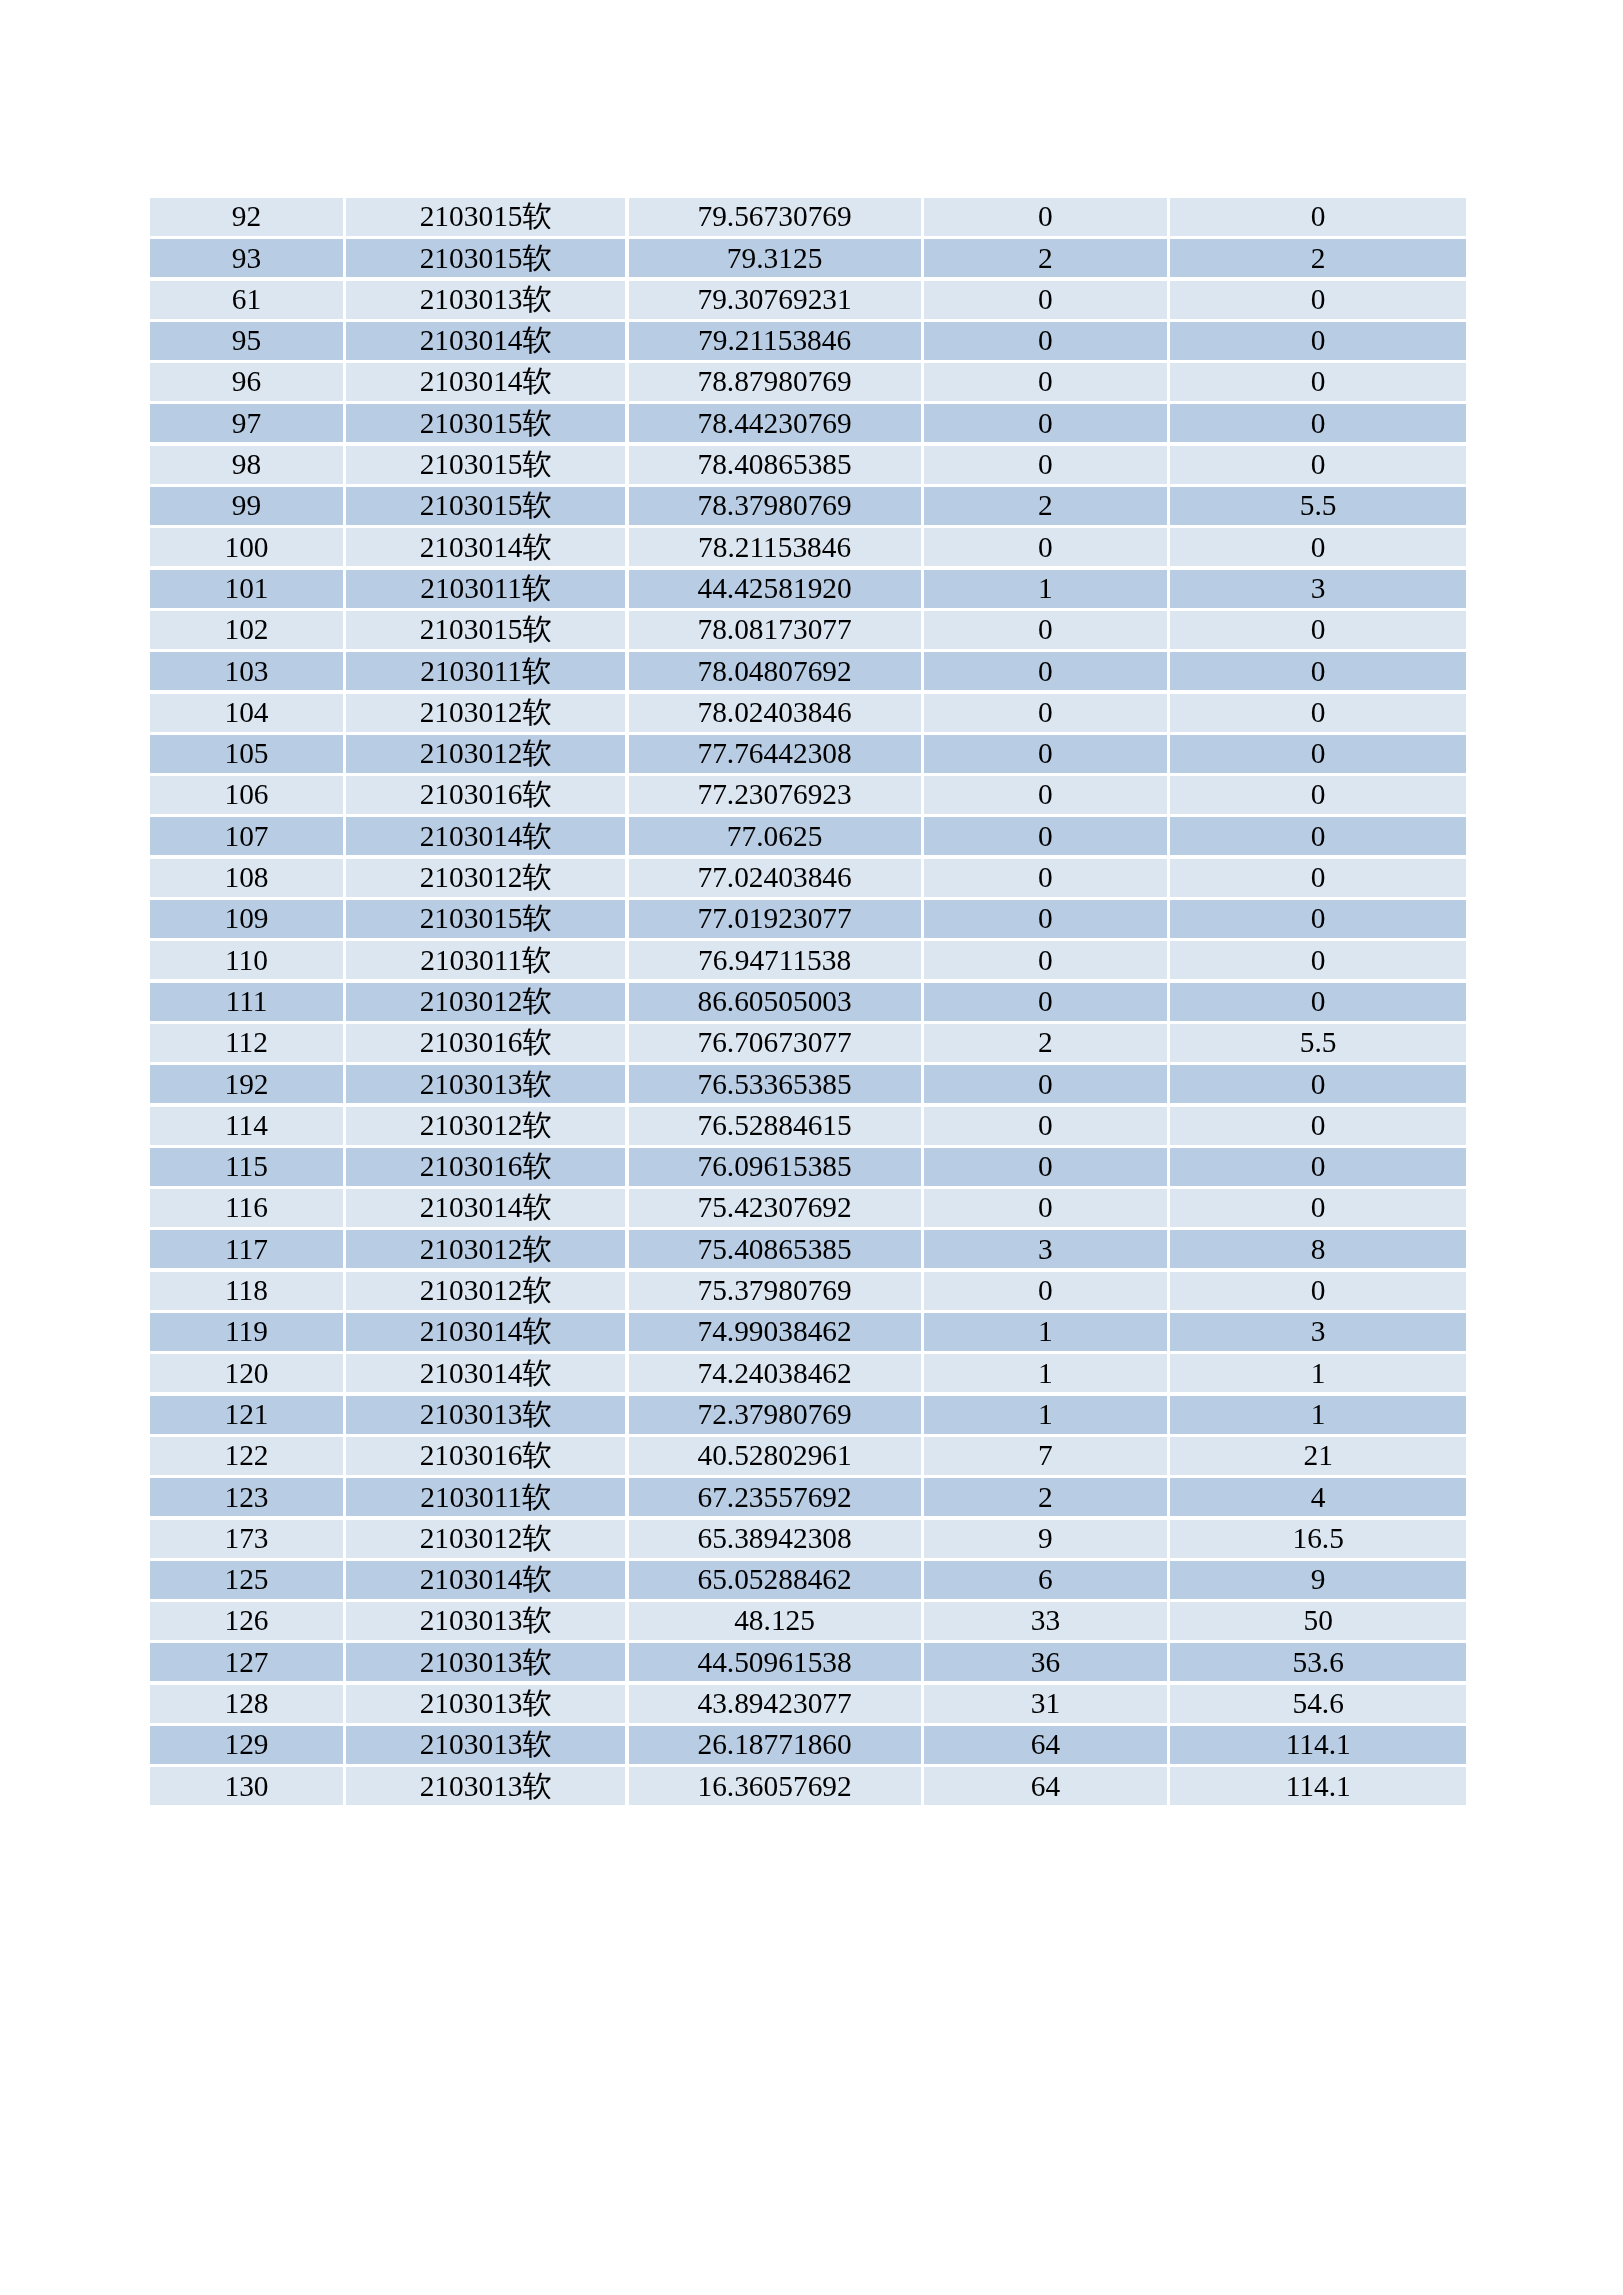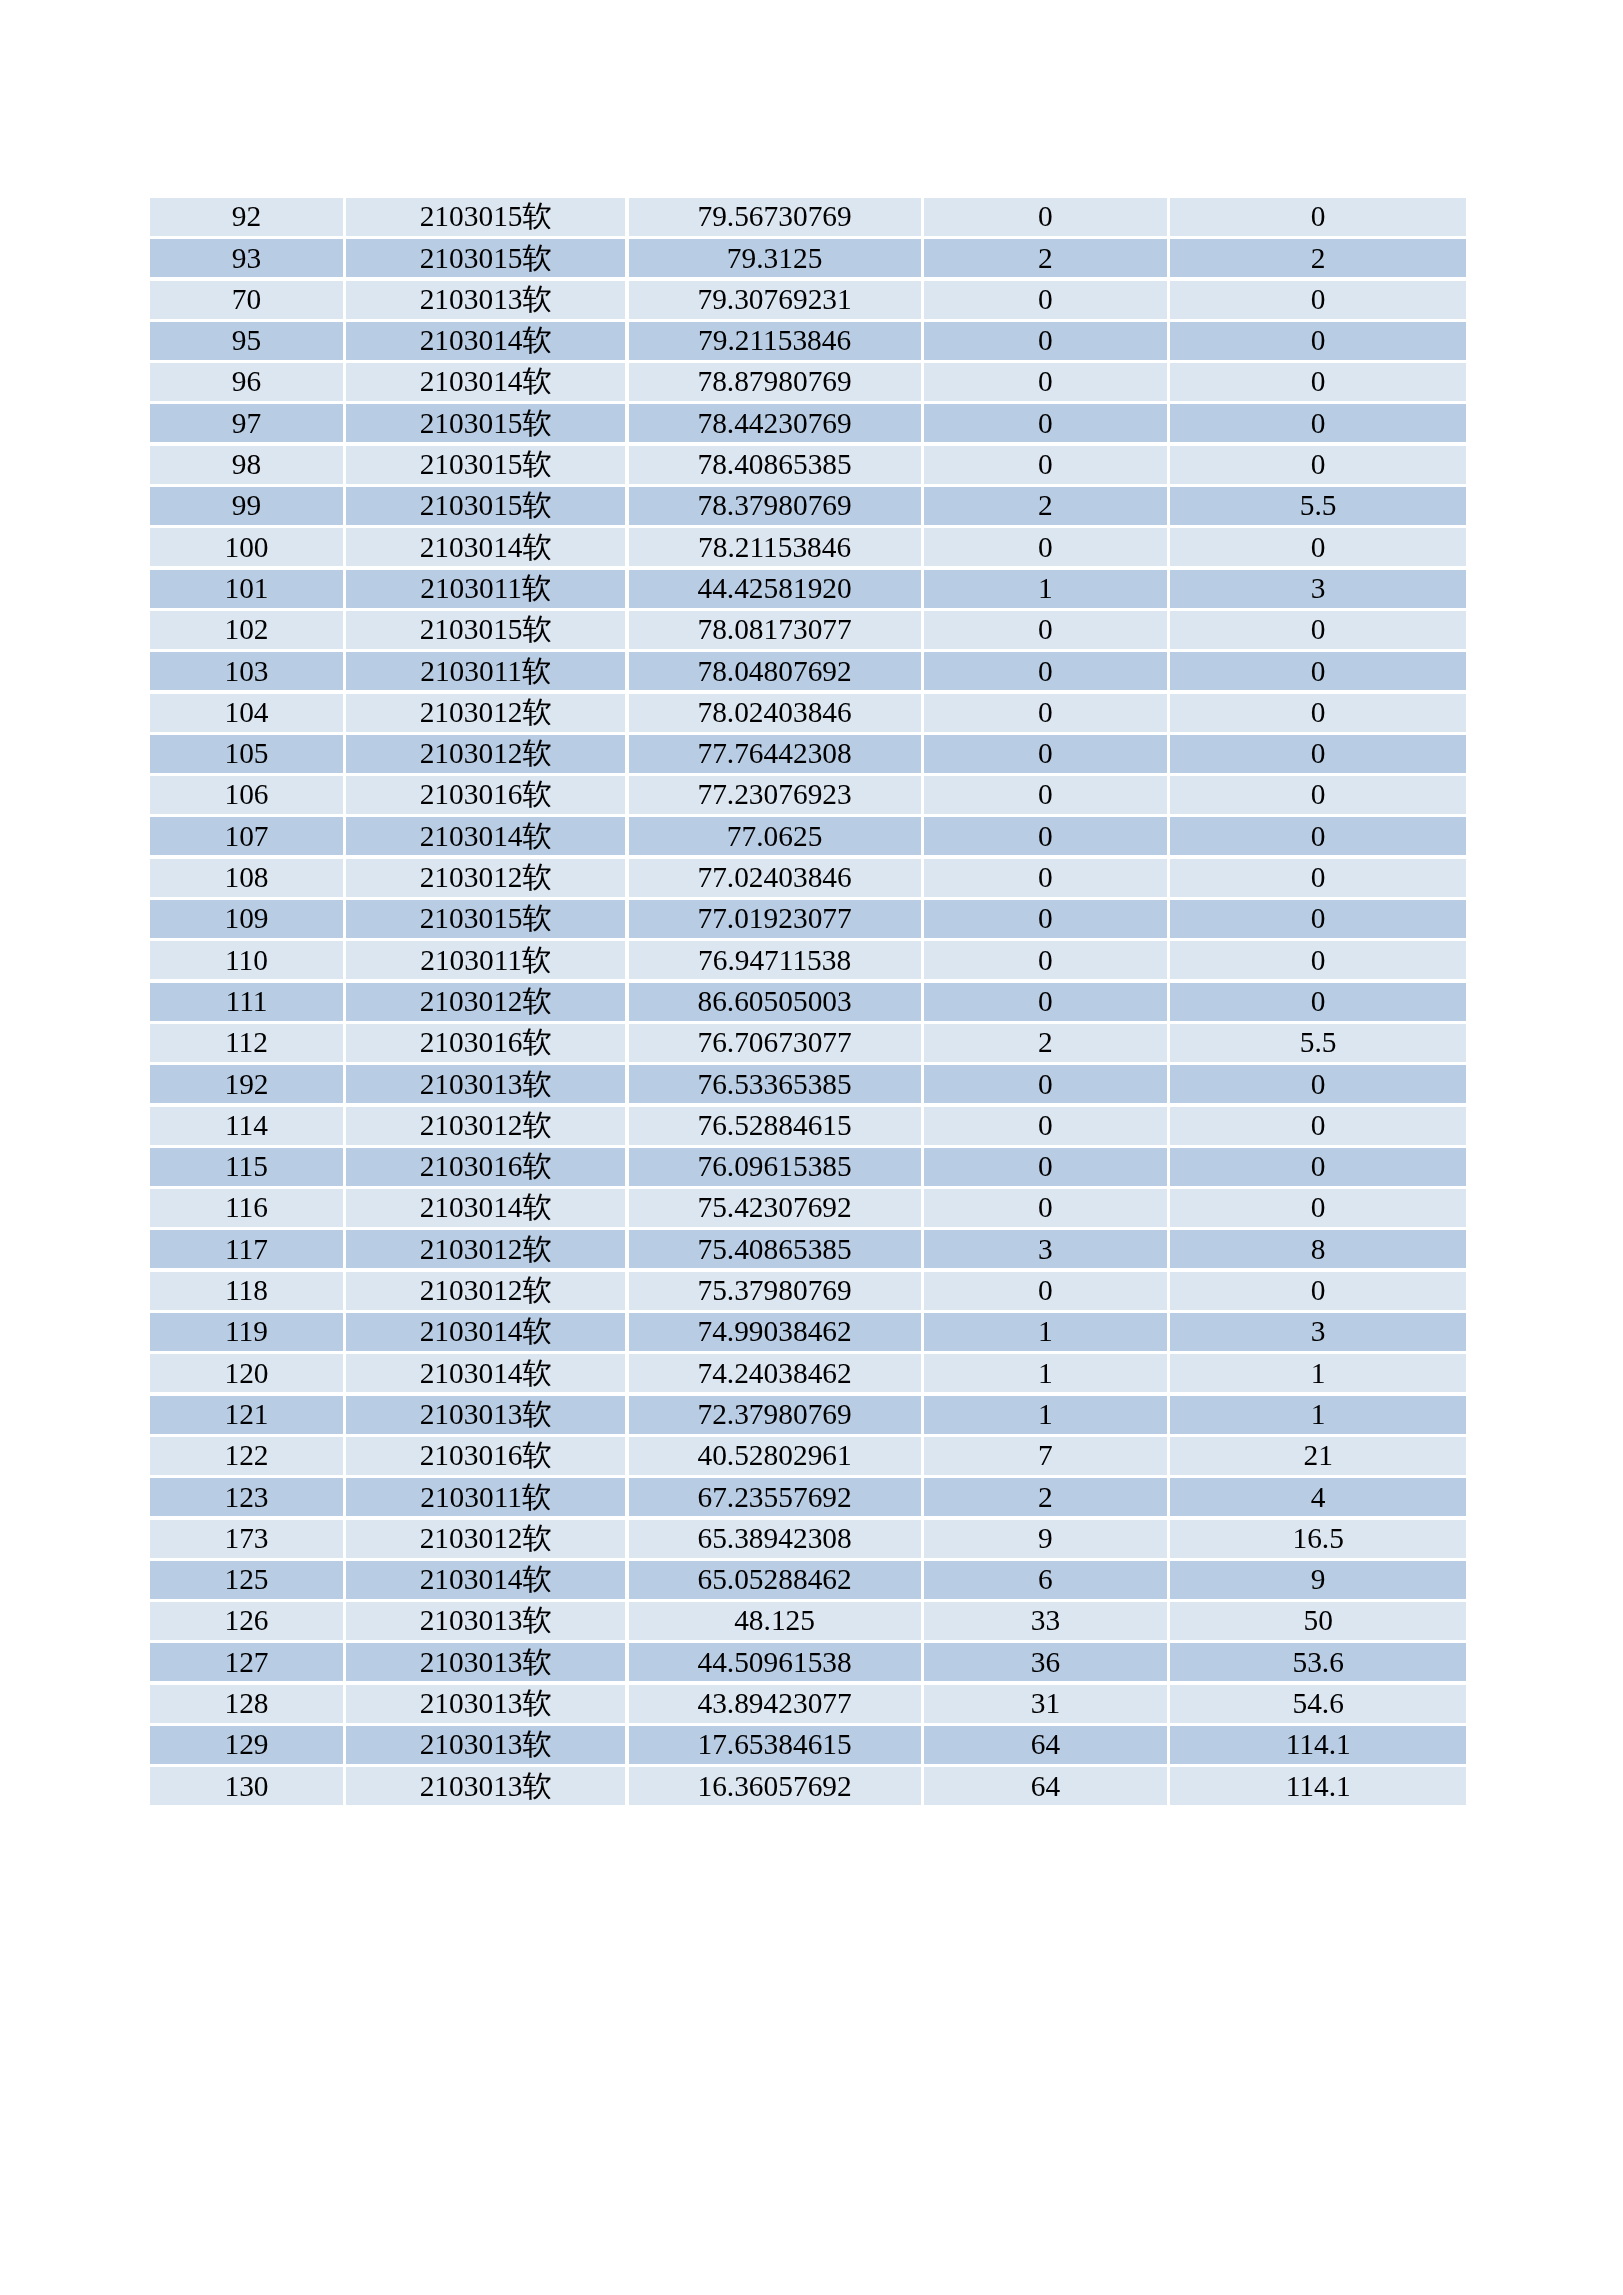--- a/index.html
+++ b/index.html
@@ -63,21 +63,21 @@
         <div class="cell">0</div>
       </div>
       <div class="table-row dark">
         <div class="cell">93</div>
         <div class="cell">2103015软</div>
         <div class="cell">79.3125</div>
         <div class="cell">2</div>
         <div class="cell">2</div>
       </div>
       <div class="table-row light">
-        <div class="cell">70</div>
+        <div class="cell">61</div>
         <div class="cell">2103013软</div>
         <div class="cell">79.30769231</div>
         <div class="cell">0</div>
         <div class="cell">0</div>
       </div>
       <div class="table-row dark">
         <div class="cell">95</div>
         <div class="cell">2103014软</div>
         <div class="cell">79.21153846</div>
         <div class="cell">0</div>
@@ -310,21 +310,21 @@
       <div class="table-row light">
         <div class="cell">128</div>
         <div class="cell">2103013软</div>
         <div class="cell">43.89423077</div>
         <div class="cell">31</div>
         <div class="cell">54.6</div>
       </div>
       <div class="table-row dark">
         <div class="cell">129</div>
         <div class="cell">2103013软</div>
-        <div class="cell">17.65384615</div>
+        <div class="cell">26.18771860</div>
         <div class="cell">64</div>
         <div class="cell">114.1</div>
       </div>
       <div class="table-row light">
         <div class="cell">130</div>
         <div class="cell">2103013软</div>
         <div class="cell">16.36057692</div>
         <div class="cell">64</div>
         <div class="cell">114.1</div>
       </div>

